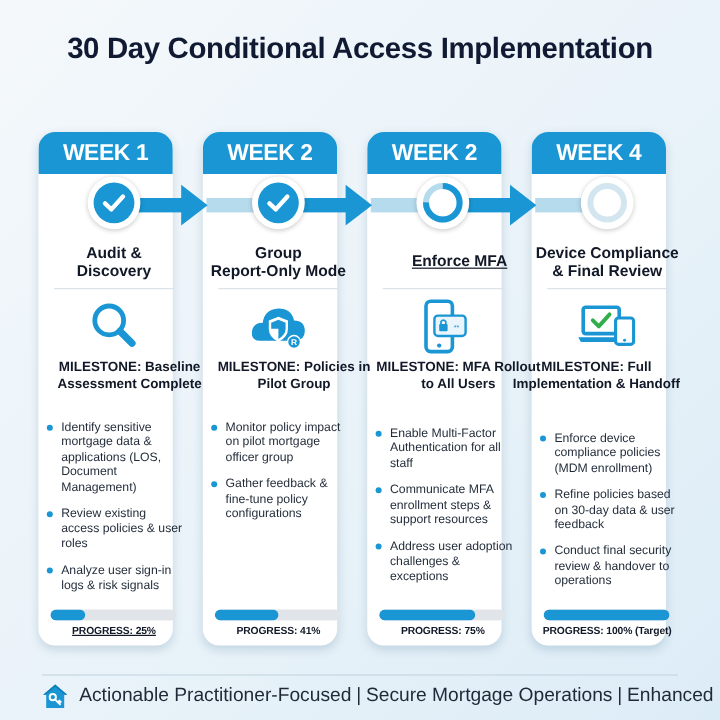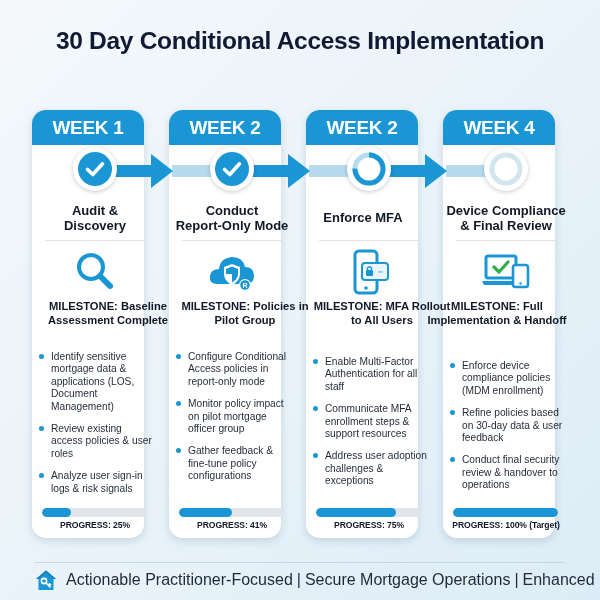--- a/index.html
+++ b/index.html
@@ -138,24 +138,24 @@
   <svg width="36" height="36" viewBox="0 0 36 36">
     <circle cx="18" cy="18" r="14" fill="none" stroke="#d3e6f0" stroke-width="5"></circle>
   </svg>
 </div>
 
 <div class="phase-title" style="left:32px;">
   <div>Audit &amp;</div>
   <div>Discovery</div>
 </div>
 <div class="phase-title" style="left:169px;">
-  <div>Conduct</div>
+  <div>Group</div>
   <div>Report-Only Mode</div>
 </div>
-<div class="phase-title" style="left:300px; top:210px;">
+<div class="phase-title" style="left:320px; top:210px;text-decoration:underline;">
   <div>Enforce MFA</div>
 </div>
 <div class="phase-title" style="left:443px;">
   <div>Device Compliance</div>
   <div>&amp; Final Review</div>
 </div>
 
 <div class="divider" style="left:45px;"></div>
 <div class="divider" style="left:182px;"></div>
 <div class="divider" style="left:319px;"></div>
@@ -201,21 +201,20 @@
 <div class="milestone" style="left:169px;">MILESTONE: Policies in Pilot Group</div>
 <div class="milestone" style="left:306px;">MILESTONE: MFA Rollout to All Users</div>
 <div class="milestone" style="left:421px;">MILESTONE: Full Implementation &amp; Handoff</div>
 
 <ul class="bullets" style="left:38px; top:351px;">
   <li><span class="bullet-dot"></span><span>Identify sensitive mortgage data &amp; applications (LOS, Document Management)</span></li>
   <li><span class="bullet-dot"></span><span>Review existing access policies &amp; user roles</span></li>
   <li><span class="bullet-dot"></span><span>Analyze user sign-in logs &amp; risk signals</span></li>
 </ul>
 <ul class="bullets" style="left:175px; top:351px;">
-  <li><span class="bullet-dot"></span><span>Configure Conditional Access policies in report-only mode</span></li>
   <li><span class="bullet-dot"></span><span>Monitor policy impact on pilot mortgage officer group</span></li>
   <li><span class="bullet-dot"></span><span>Gather feedback &amp; fine-tune policy configurations</span></li>
 </ul>
 <ul class="bullets" style="left:312px; top:356px;">
   <li><span class="bullet-dot"></span><span>Enable Multi-Factor Authentication for all staff</span></li>
   <li><span class="bullet-dot"></span><span>Communicate MFA enrollment steps &amp; support resources</span></li>
   <li><span class="bullet-dot"></span><span>Address user adoption challenges &amp; exceptions</span></li>
 </ul>
 <ul class="bullets" style="left:449px; top:360px;">
   <li><span class="bullet-dot"></span><span>Enforce device compliance policies (MDM enrollment)</span></li>
@@ -229,21 +228,21 @@
 <div class="progress-track" style="left:179px;">
   <div class="progress-fill" style="width:50%;"></div>
 </div>
 <div class="progress-track" style="left:316px;">
   <div class="progress-fill" style="width:76%;"></div>
 </div>
 <div class="progress-track" style="left:453px;">
   <div class="progress-fill" style="width:100%;"></div>
 </div>
 
-<div class="progress-label" style="left:32px;">PROGRESS: 25%</div>
+<div class="progress-label" style="left:32px;text-decoration:underline;">PROGRESS: 25%</div>
 <div class="progress-label" style="left:169px;">PROGRESS: 41%</div>
 <div class="progress-label" style="left:306px;">PROGRESS: 75%</div>
 <div class="progress-label" style="left:443px;">PROGRESS: 100% (Target)</div>
 
 <div class="footer-line"></div>
 <div class="footer">
   <svg class="footer-icon" viewBox="0 0 22 22">
     <path d="M11 1.5 L21 10 L18.5 10 L18.5 21 L3.5 21 L3.5 10 L1 10 Z" fill="#1996d3"></path>
     <path d="M11 1.5 L21 10 L19 10 L11 3.5 L3 10 L1 10 Z" fill="#0f7fb8"></path>
     <circle cx="9" cy="12" r="2.6" fill="none" stroke="#fff" stroke-width="1.6"></circle>

